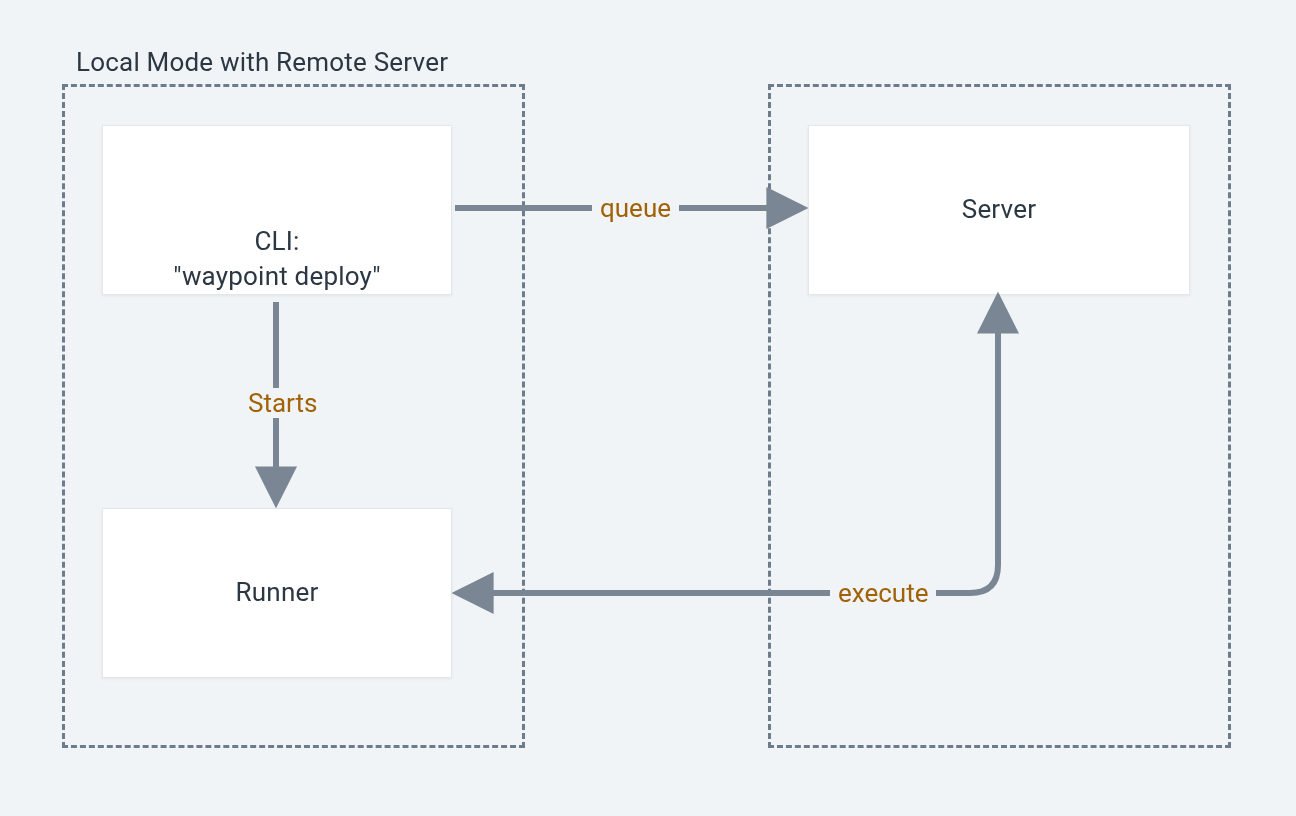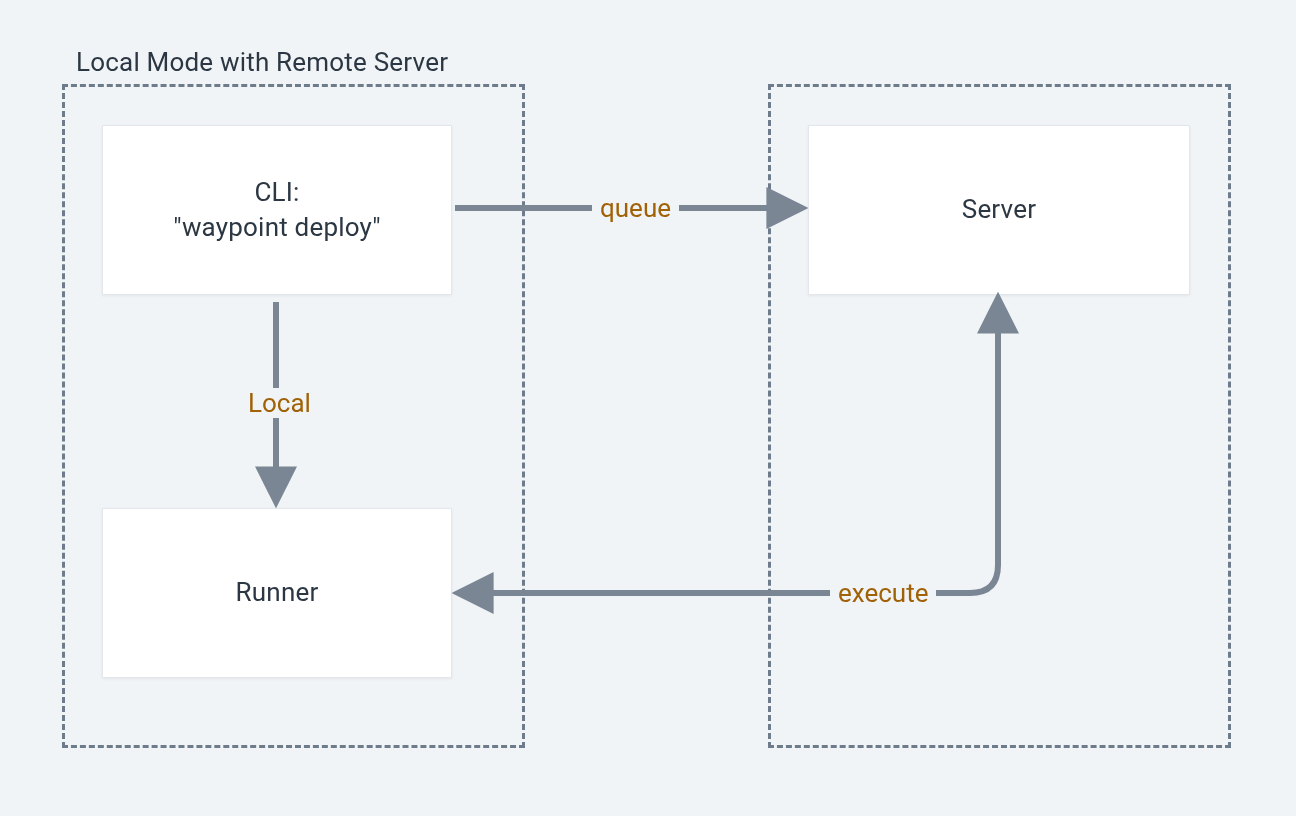--- a/index.html
+++ b/index.html
@@ -63,21 +63,21 @@
 <body>
 
 <div class="stage">
 
   <div class="title-label" style="left:76px; top:47px;">Local Mode with Remote Server</div>
 
   <div class="dashed-box" style="left:62px; top:84px; width:463px; height:664px;"></div>
 
   <div class="dashed-box" style="left:768px; top:84px; width:463px; height:664px;"></div>
 
-  <div class="solid-box" style="left:102px; top:125px; width:350px; height:170px;">
+  <div class="solid-box" style="left:102px; top:125px; width:350px; height:170px;justify-content:flex-end;">
     <span>CLI:</span>
     <span>"waypoint deploy"</span>
   </div>
 
   <div class="solid-box" style="left:808px; top:125px; width:382px; height:170px;">
     <span>Server</span>
   </div>
 
   <div class="solid-box" style="left:102px; top:508px; width:350px; height:170px;">
     <span>Runner</span>
@@ -90,19 +90,19 @@
       </marker>
     </defs>
 
     <line x1="276" y1="302" x2="276" y2="500" stroke="#7a8694" stroke-width="6" marker-end="url(#arrowhead)"></line>
 
     <line x1="455" y1="208" x2="800" y2="208" stroke="#7a8694" stroke-width="6" marker-end="url(#arrowhead)"></line>
 
     <path d="M 998 300 L 998 565 Q 998 593 970 593 L 460 593" fill="none" stroke="#7a8694" stroke-width="6" marker-start="url(#arrowhead)" marker-end="url(#arrowhead)"></path>
   </svg>
 
-  <div class="edge-label" style="left:240px; top:388px; background:#f1f4f6;">Local</div>
+  <div class="edge-label" style="left:240px; top:388px; background:#f1f4f6;">Starts</div>
 
   <div class="edge-label" style="left:592px; top:193px;">queue</div>
 
   <div class="edge-label" style="left:830px; top:578px;">execute</div>
 
 </div>
 
 </body></html>

